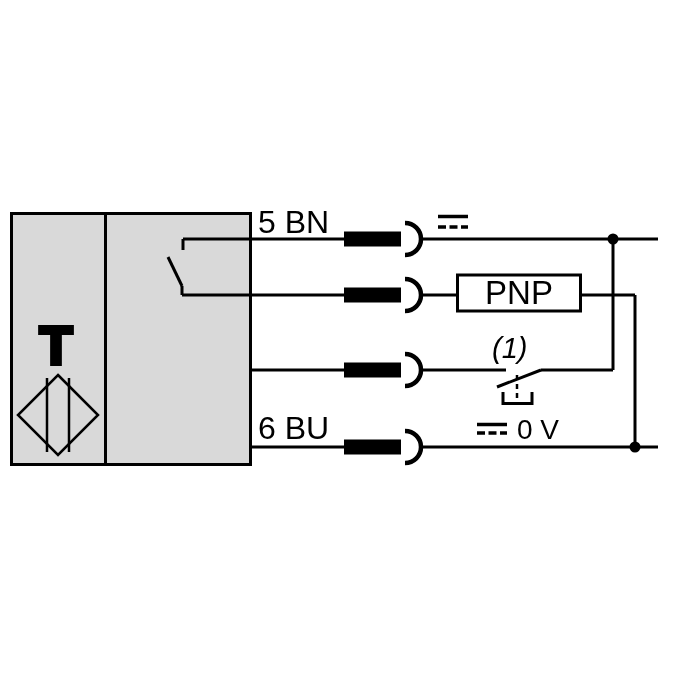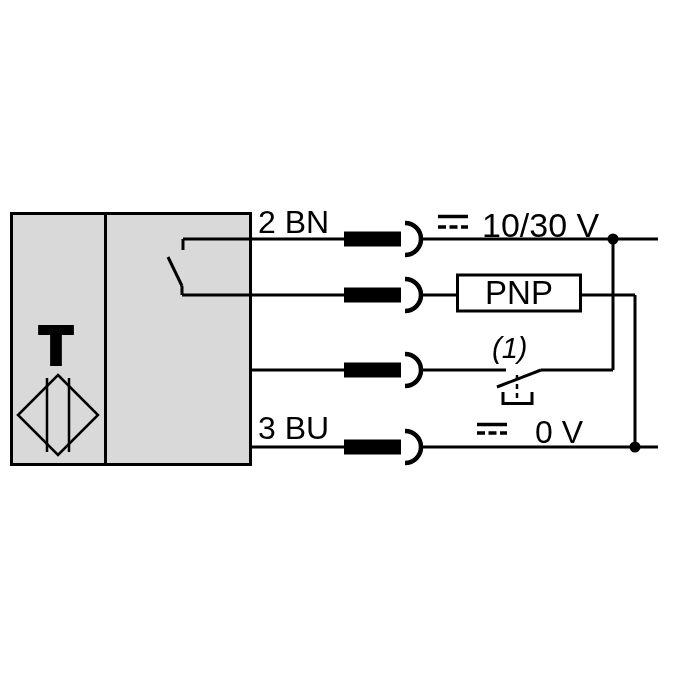--- a/index.html
+++ b/index.html
@@ -4,21 +4,21 @@
 <style>
   html,body{margin:0;padding:0;background:#ffffff;}
   .canvas{
     position:relative;width:675px;height:675px;background:#ffffff;overflow:hidden;
     font-family:"Liberation Sans",sans-serif;color:#000;
   }
   .canvas svg{position:absolute;left:0;top:0;}
   .lbl{position:absolute;line-height:1;white-space:nowrap;color:#000;}
   .wire-label{font-size:32px;left:258px;}
   .supply-label{font-size:34px;left:482px;top:208px;}
-  .zero-label{font-size:32px;left:535px;top:416px;}
+  .zero-label{font-size:28px;left:517px;top:416px;}
   .pnp-box-text{
     position:absolute;left:456px;top:274px;width:126px;height:38px;
     display:flex;align-items:center;justify-content:center;font-size:33px;
   }
   .note-label{font-size:29px;left:492px;top:334px;font-style:italic;}
   .logo-t{
     position:absolute;left:25px;top:318px;width:62px;text-align:center;
     font-size:54px;font-weight:bold;-webkit-text-stroke:4px #000;letter-spacing:0;
   }
 </style>
@@ -91,21 +91,20 @@
     </g>
 
     <g stroke="#000" stroke-width="3.5">
       <line x1="477" y1="424.5" x2="507" y2="424.5"></line>
       <line x1="477" y1="433" x2="507" y2="433" stroke-dasharray="8 3.5"></line>
     </g>
   </svg>
 
   <div class="lbl logo-t">T</div>
 
-  <div class="lbl wire-label" style="top:206px">2 BN</div>
-  <div class="lbl wire-label" style="top:412px">3 BU</div>
+  <div class="lbl wire-label" style="top:206px">5 BN</div>
+  <div class="lbl wire-label" style="top:412px">6 BU</div>
 
-  <div class="lbl supply-label">10/30 V</div>
   <div class="lbl zero-label">0 V</div>
   <div class="pnp-box-text">PNP</div>
   <div class="lbl note-label">(1)</div>
 
 </div>
 
 </body></html>

